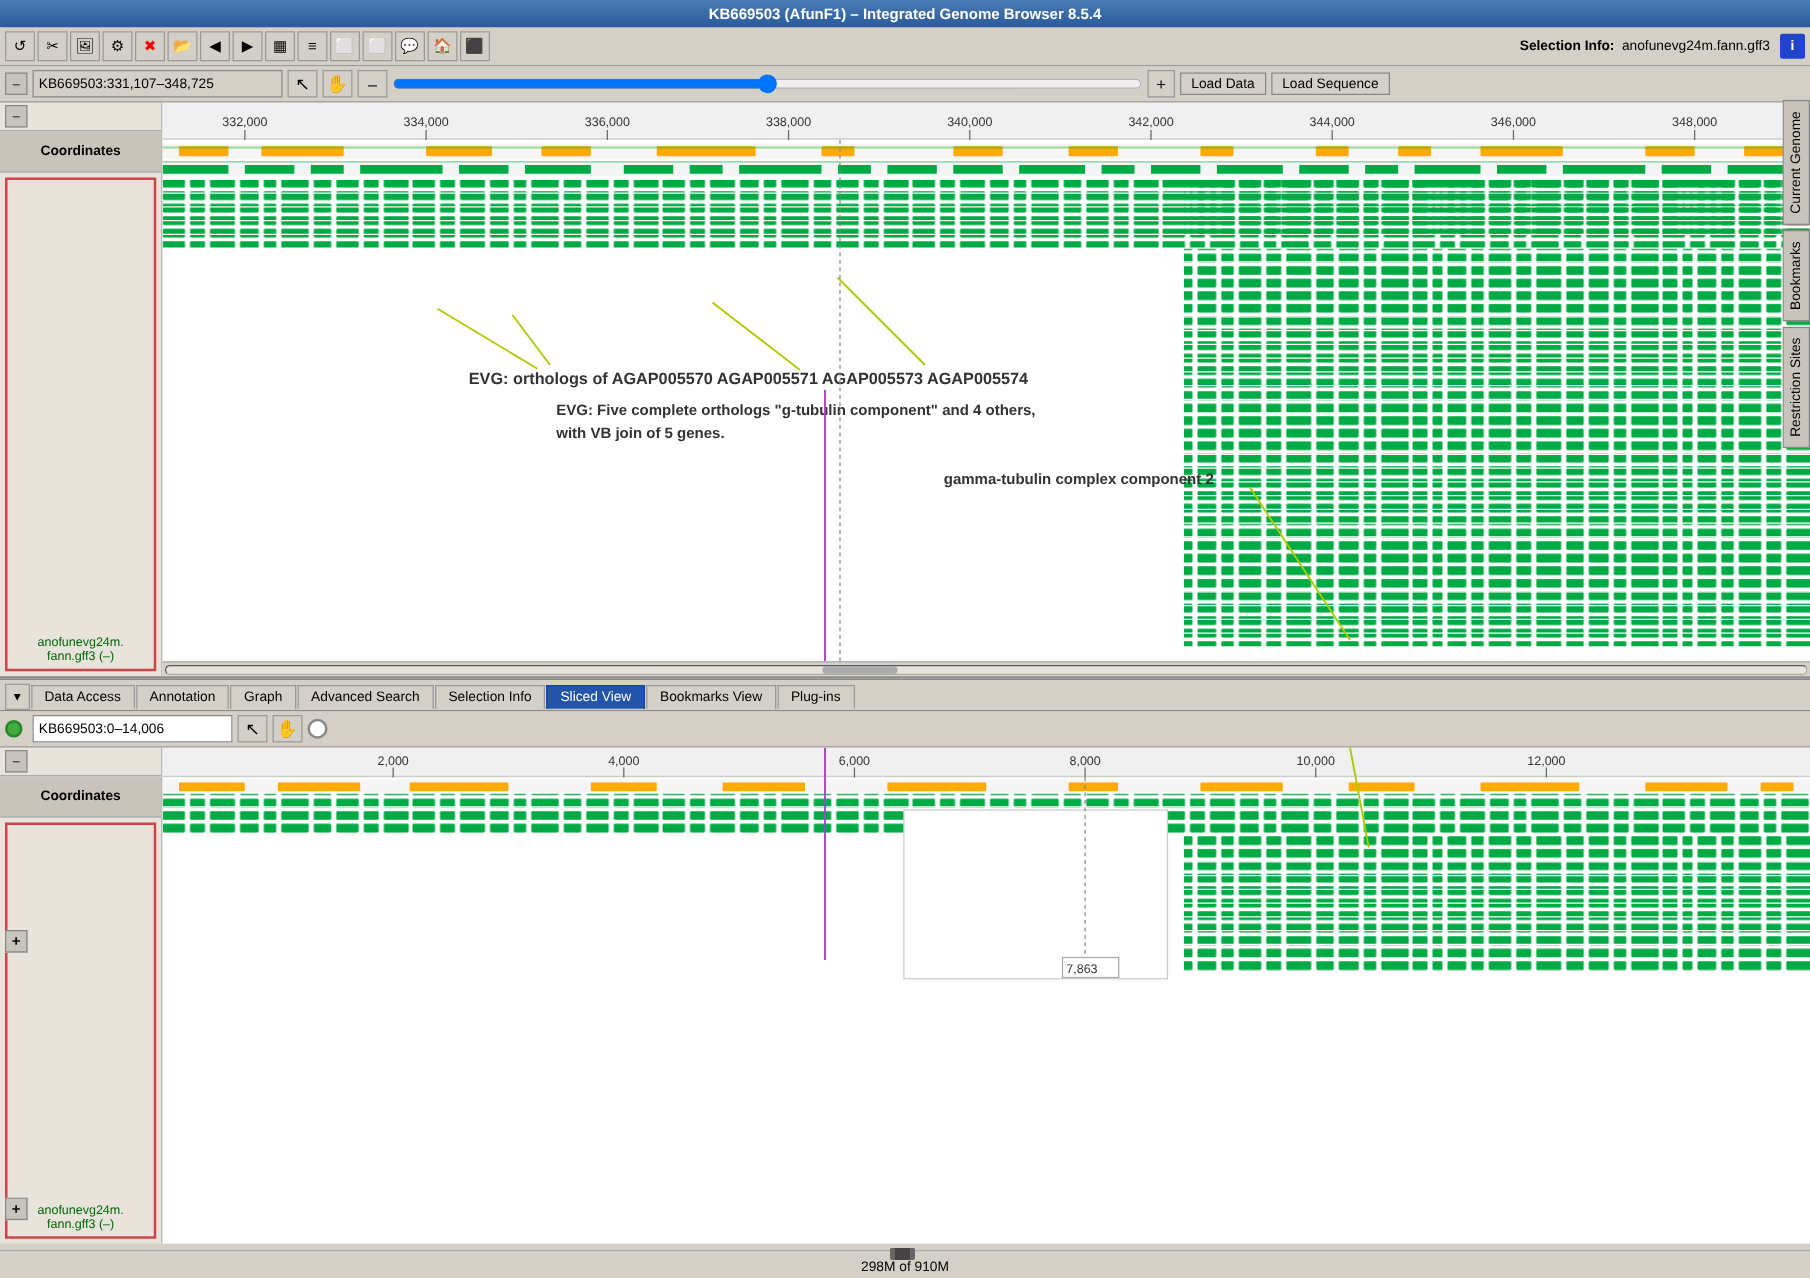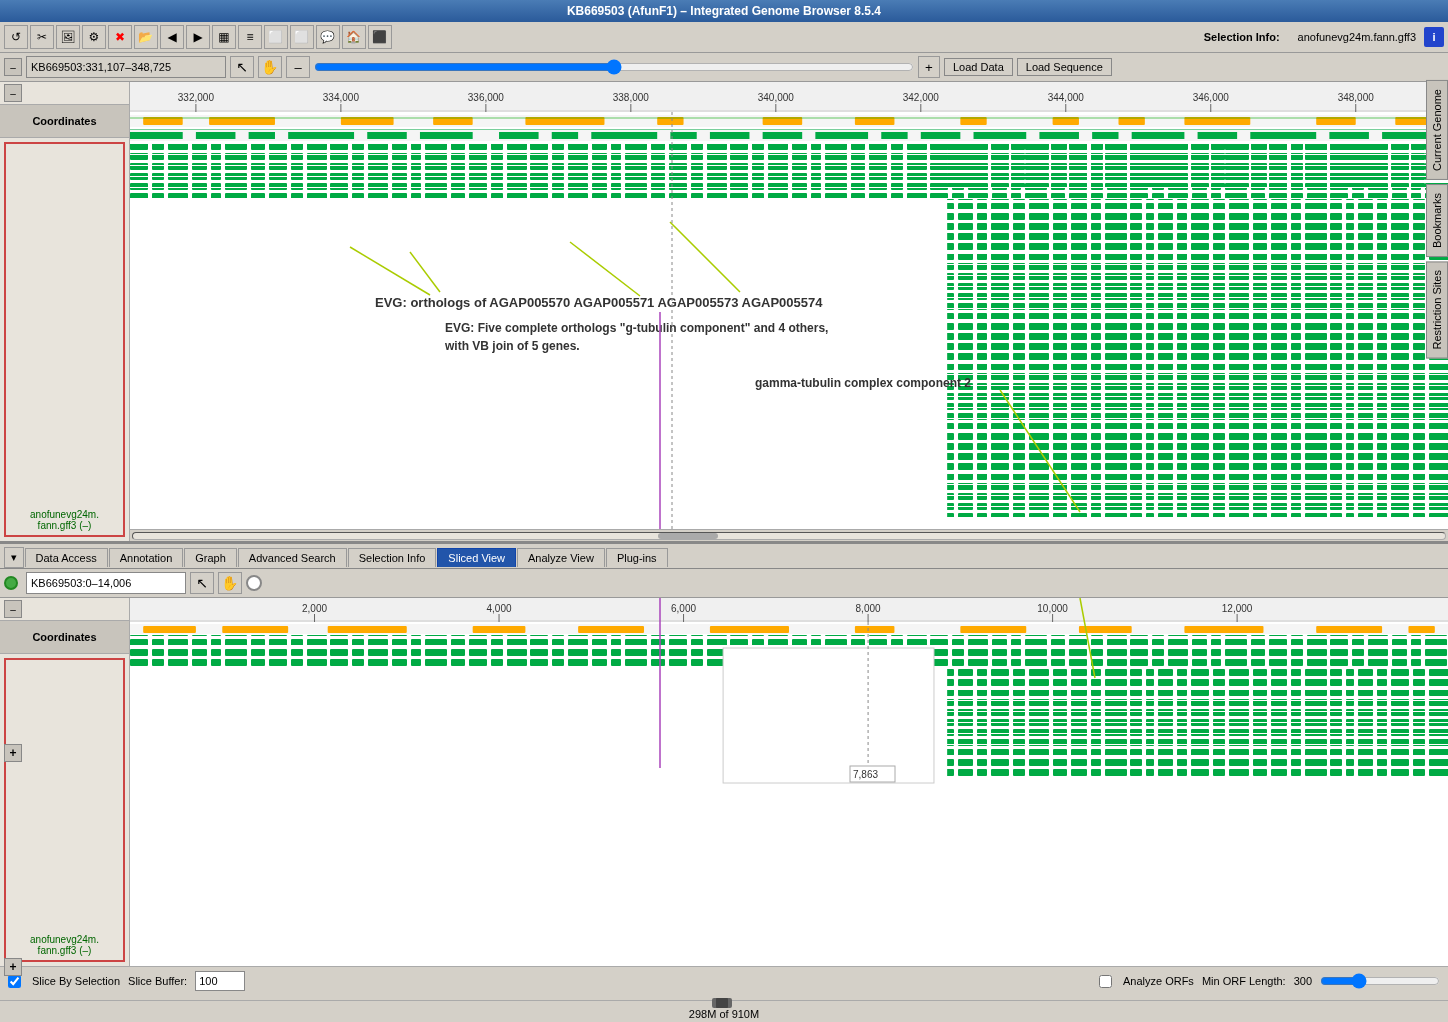--- a/index.html
+++ b/index.html
@@ -329,21 +329,21 @@
   <button class="toolbar-btn">▶</button>
   <button class="toolbar-btn">▦</button>
   <button class="toolbar-btn">≡</button>
   <button class="toolbar-btn">⬜</button>
   <button class="toolbar-btn">⬜</button>
   <button class="toolbar-btn">💬</button>
   <button class="toolbar-btn">🏠</button>
   <button class="toolbar-btn">⬛</button>
   <div style="flex:1;"></div>
 
-  <span style="font-weight:bold; margin-right:16px;">Selection Info:</span>
+  <span style="font-weight:bold; margin-right:4px;">Selection Info:</span>
   <span>anofunevg24m.fann.gff3</span>
   <div style="width:20px; height:20px; background:#2244cc; border-radius:2px; margin-left:6px; display:flex; align-items:center; justify-content:center; color:white; font-weight:bold;">i</div>
 </div>
 
 <div id="main-container">
 
   <div id="top-view">
 
     <div id="nav-bar">
       <div class="minimize-btn">–</div>
@@ -553,21 +553,21 @@
   </div>
 
   <div id="tabs-bar">
     <button class="tab-arrow">▾</button>
     <button class="tab-btn">Data Access</button>
     <button class="tab-btn">Annotation</button>
     <button class="tab-btn">Graph</button>
     <button class="tab-btn">Advanced Search</button>
     <button class="tab-btn">Selection Info</button>
     <button class="tab-btn active">Sliced View</button>
-    <button class="tab-btn">Analyze View</button>
+    <button class="tab-btn">Bookmarks View</button>
     <button class="tab-btn">Plug-ins</button>
   </div>
 
   <div id="bottom-view">
 
     <div id="bottom-nav-bar">
       <div class="circle-indicator green"></div>
       <input id="bottom-coord-input" type="text" style="width: 160px; height: 22px; border: 1px solid rgb(136, 136, 136); font-size: 11px; padding: 1px 4px;" value="KB669503:0–14,006">
       <button class="nav-btn" style="font-size:14px;">↖</button>
       <button class="nav-btn" style="font-size:14px;">✋</button>
@@ -641,34 +641,20 @@
           <rect x="720" y="168" width="45" height="16" fill="white" stroke="#aaa" stroke-width="1"></rect>
           <text x="723" y="180" font-size="10" fill="#333">7,863</text>
 
           <line x1="530" y1="0" x2="530" y2="170" stroke="#aa44bb" stroke-width="1.5"></line>
 
           <line x1="950" y1="0" x2="965" y2="80" stroke="#aacc00" stroke-width="1.5"></line>
         </svg>
       </div>
     </div>
 
-    <div id="bottom-controls">
-      <input type="checkbox" id="slice-check" checked="" style="">
-      <label for="slice-check">Slice By Selection</label>
-      <span>Slice Buffer:</span>
-      <input type="text" id="slice-buffer" value="100" style="">
-
-      <div style="flex:1;"></div>
-
-      <input type="checkbox" id="orf-check" style="">
-      <label for="orf-check">Analyze ORFs</label>
-      <span>Min ORF Length:</span>
-      <span>300</span>
-      <input type="range" class="min-orf-slider" min="0" max="1000" value="300" style="">
-    </div>
   </div>
 
 </div>
 
 <div style="position:fixed; right:0; top:80px; display:flex; flex-direction:column; gap:0;">
   <div class="right-tab" style="writing-mode:vertical-rl; transform:rotate(180deg); padding:8px 4px; background:#c8c4bc; border:1px solid #888; cursor:pointer; font-size:11px;">Current Genome</div>
   <div class="right-tab" style="writing-mode:vertical-rl; transform:rotate(180deg); padding:8px 4px; background:#c8c4bc; border:1px solid #888; cursor:pointer; font-size:11px; margin-top:4px;">Bookmarks</div>
   <div class="right-tab" style="writing-mode:vertical-rl; transform:rotate(180deg); padding:8px 4px; background:#c8c4bc; border:1px solid #888; cursor:pointer; font-size:11px; margin-top:4px;">Restriction Sites</div>
 </div>
 

